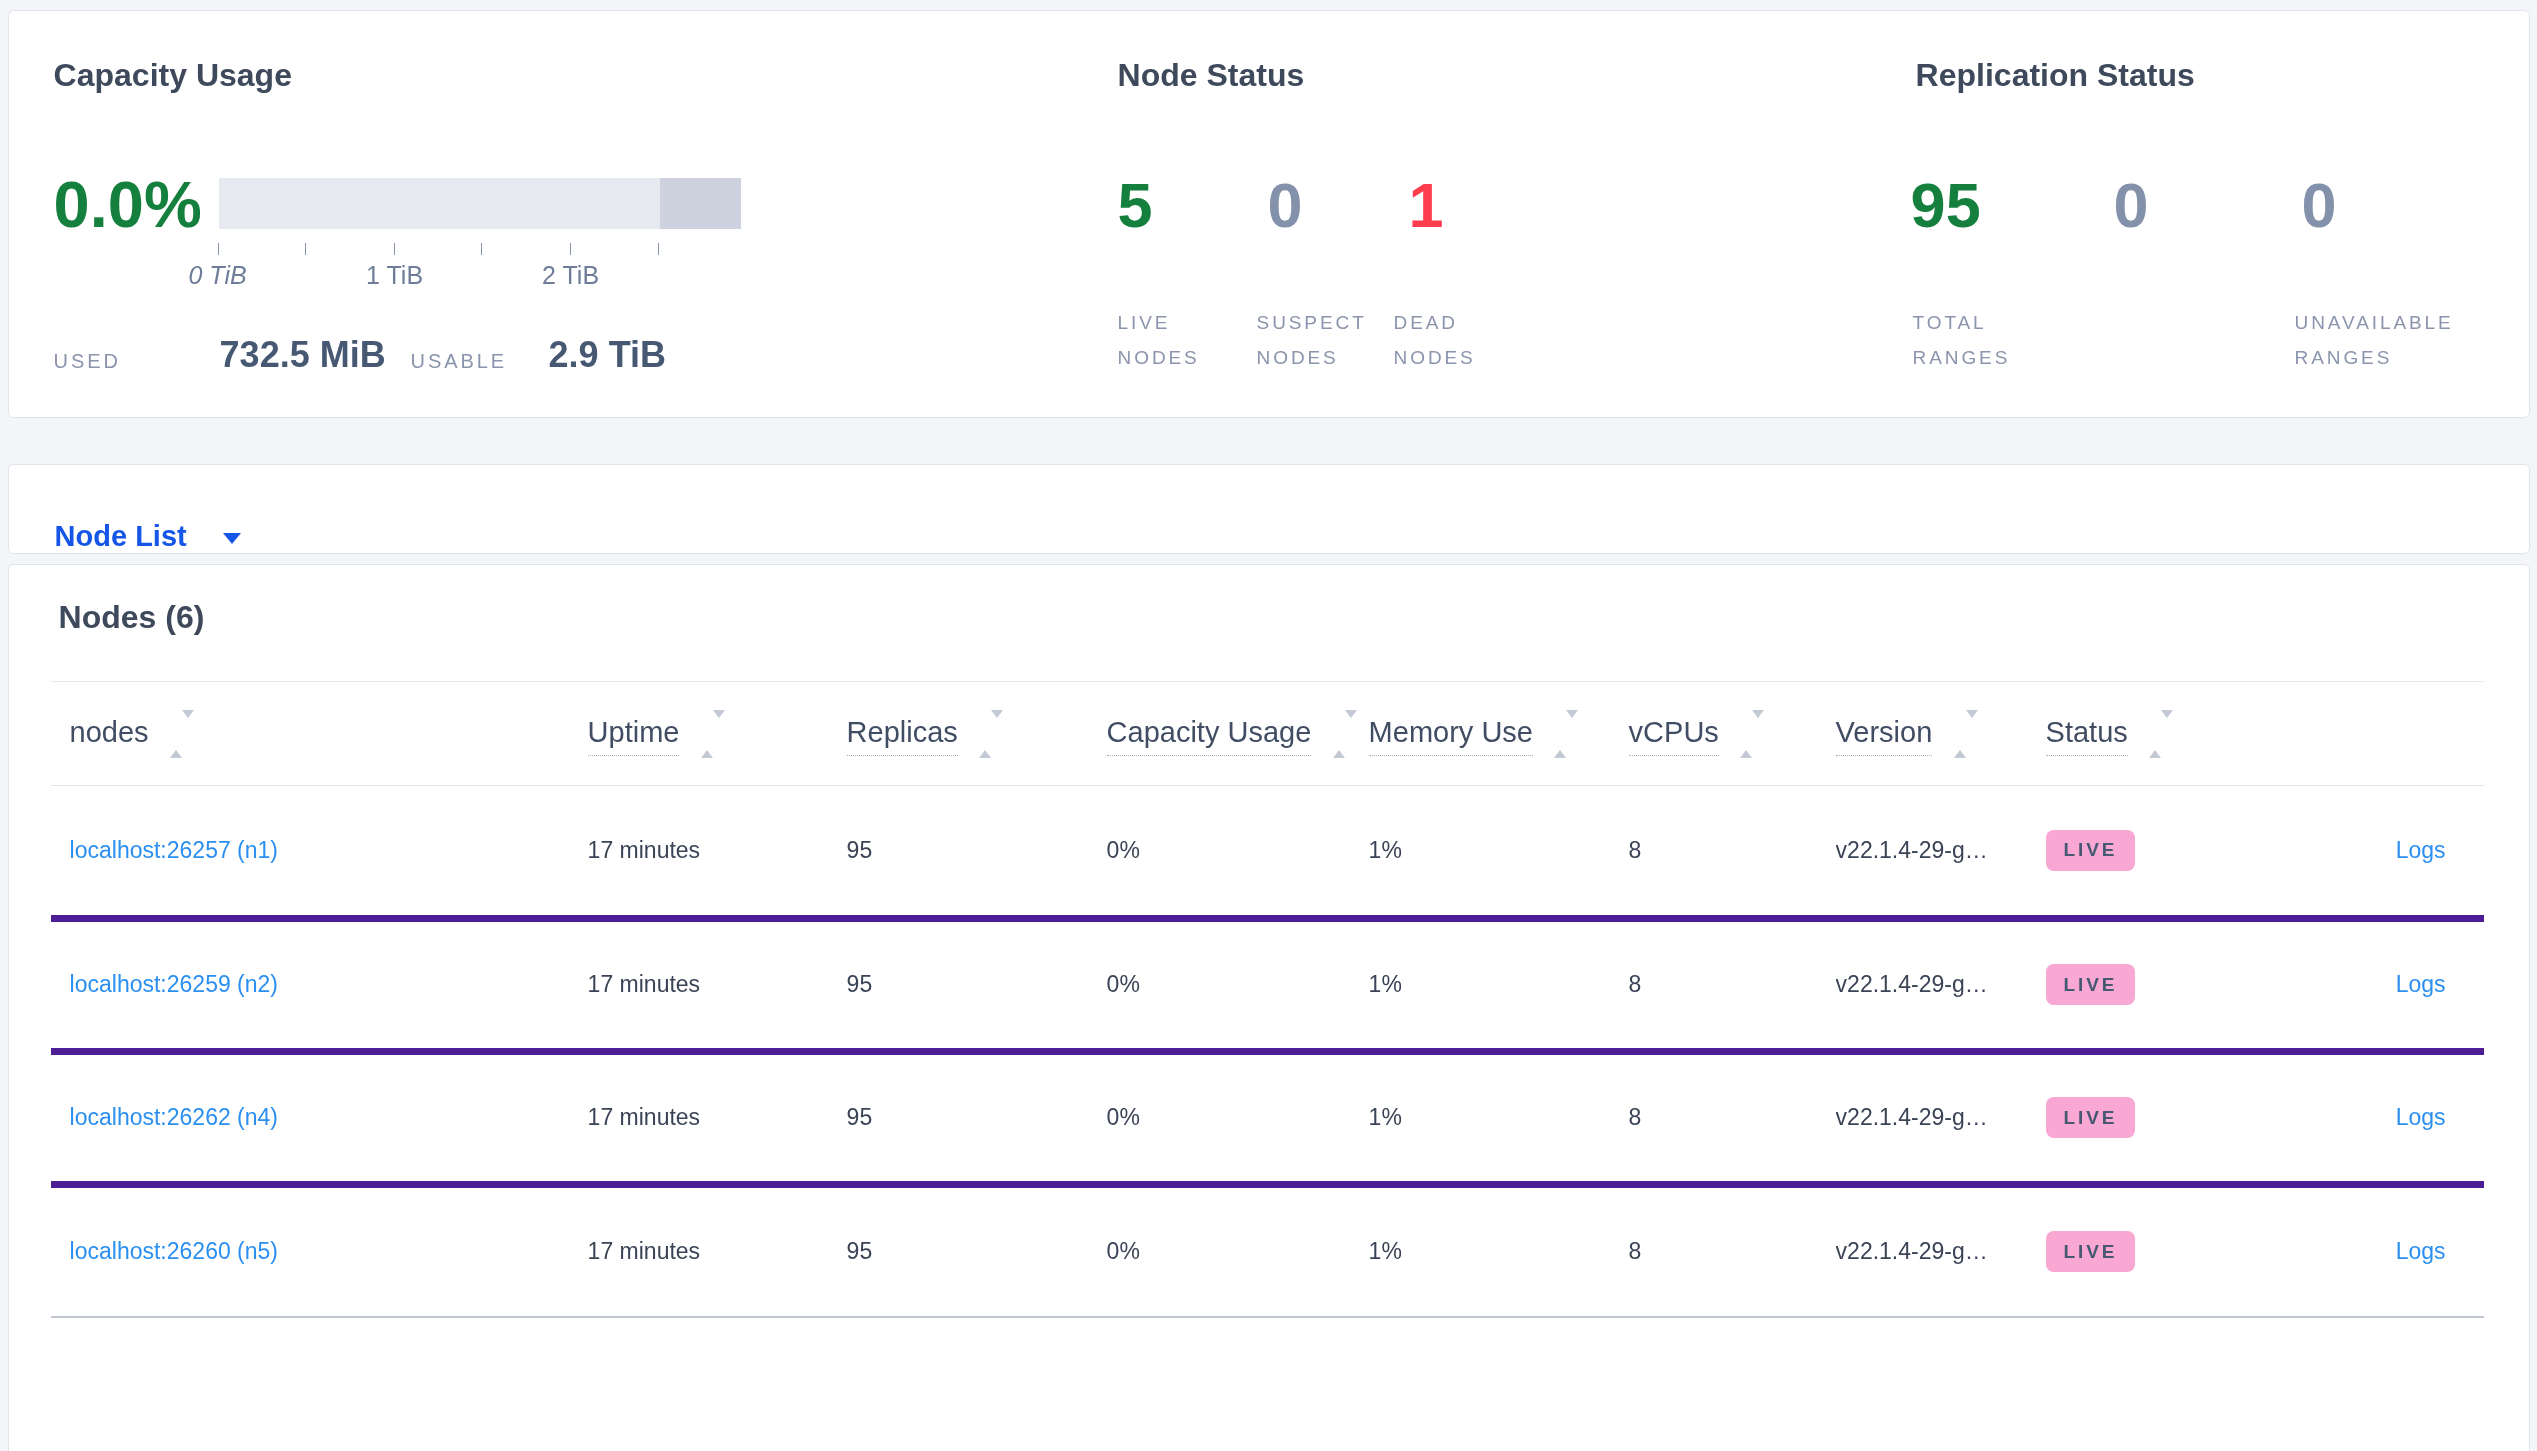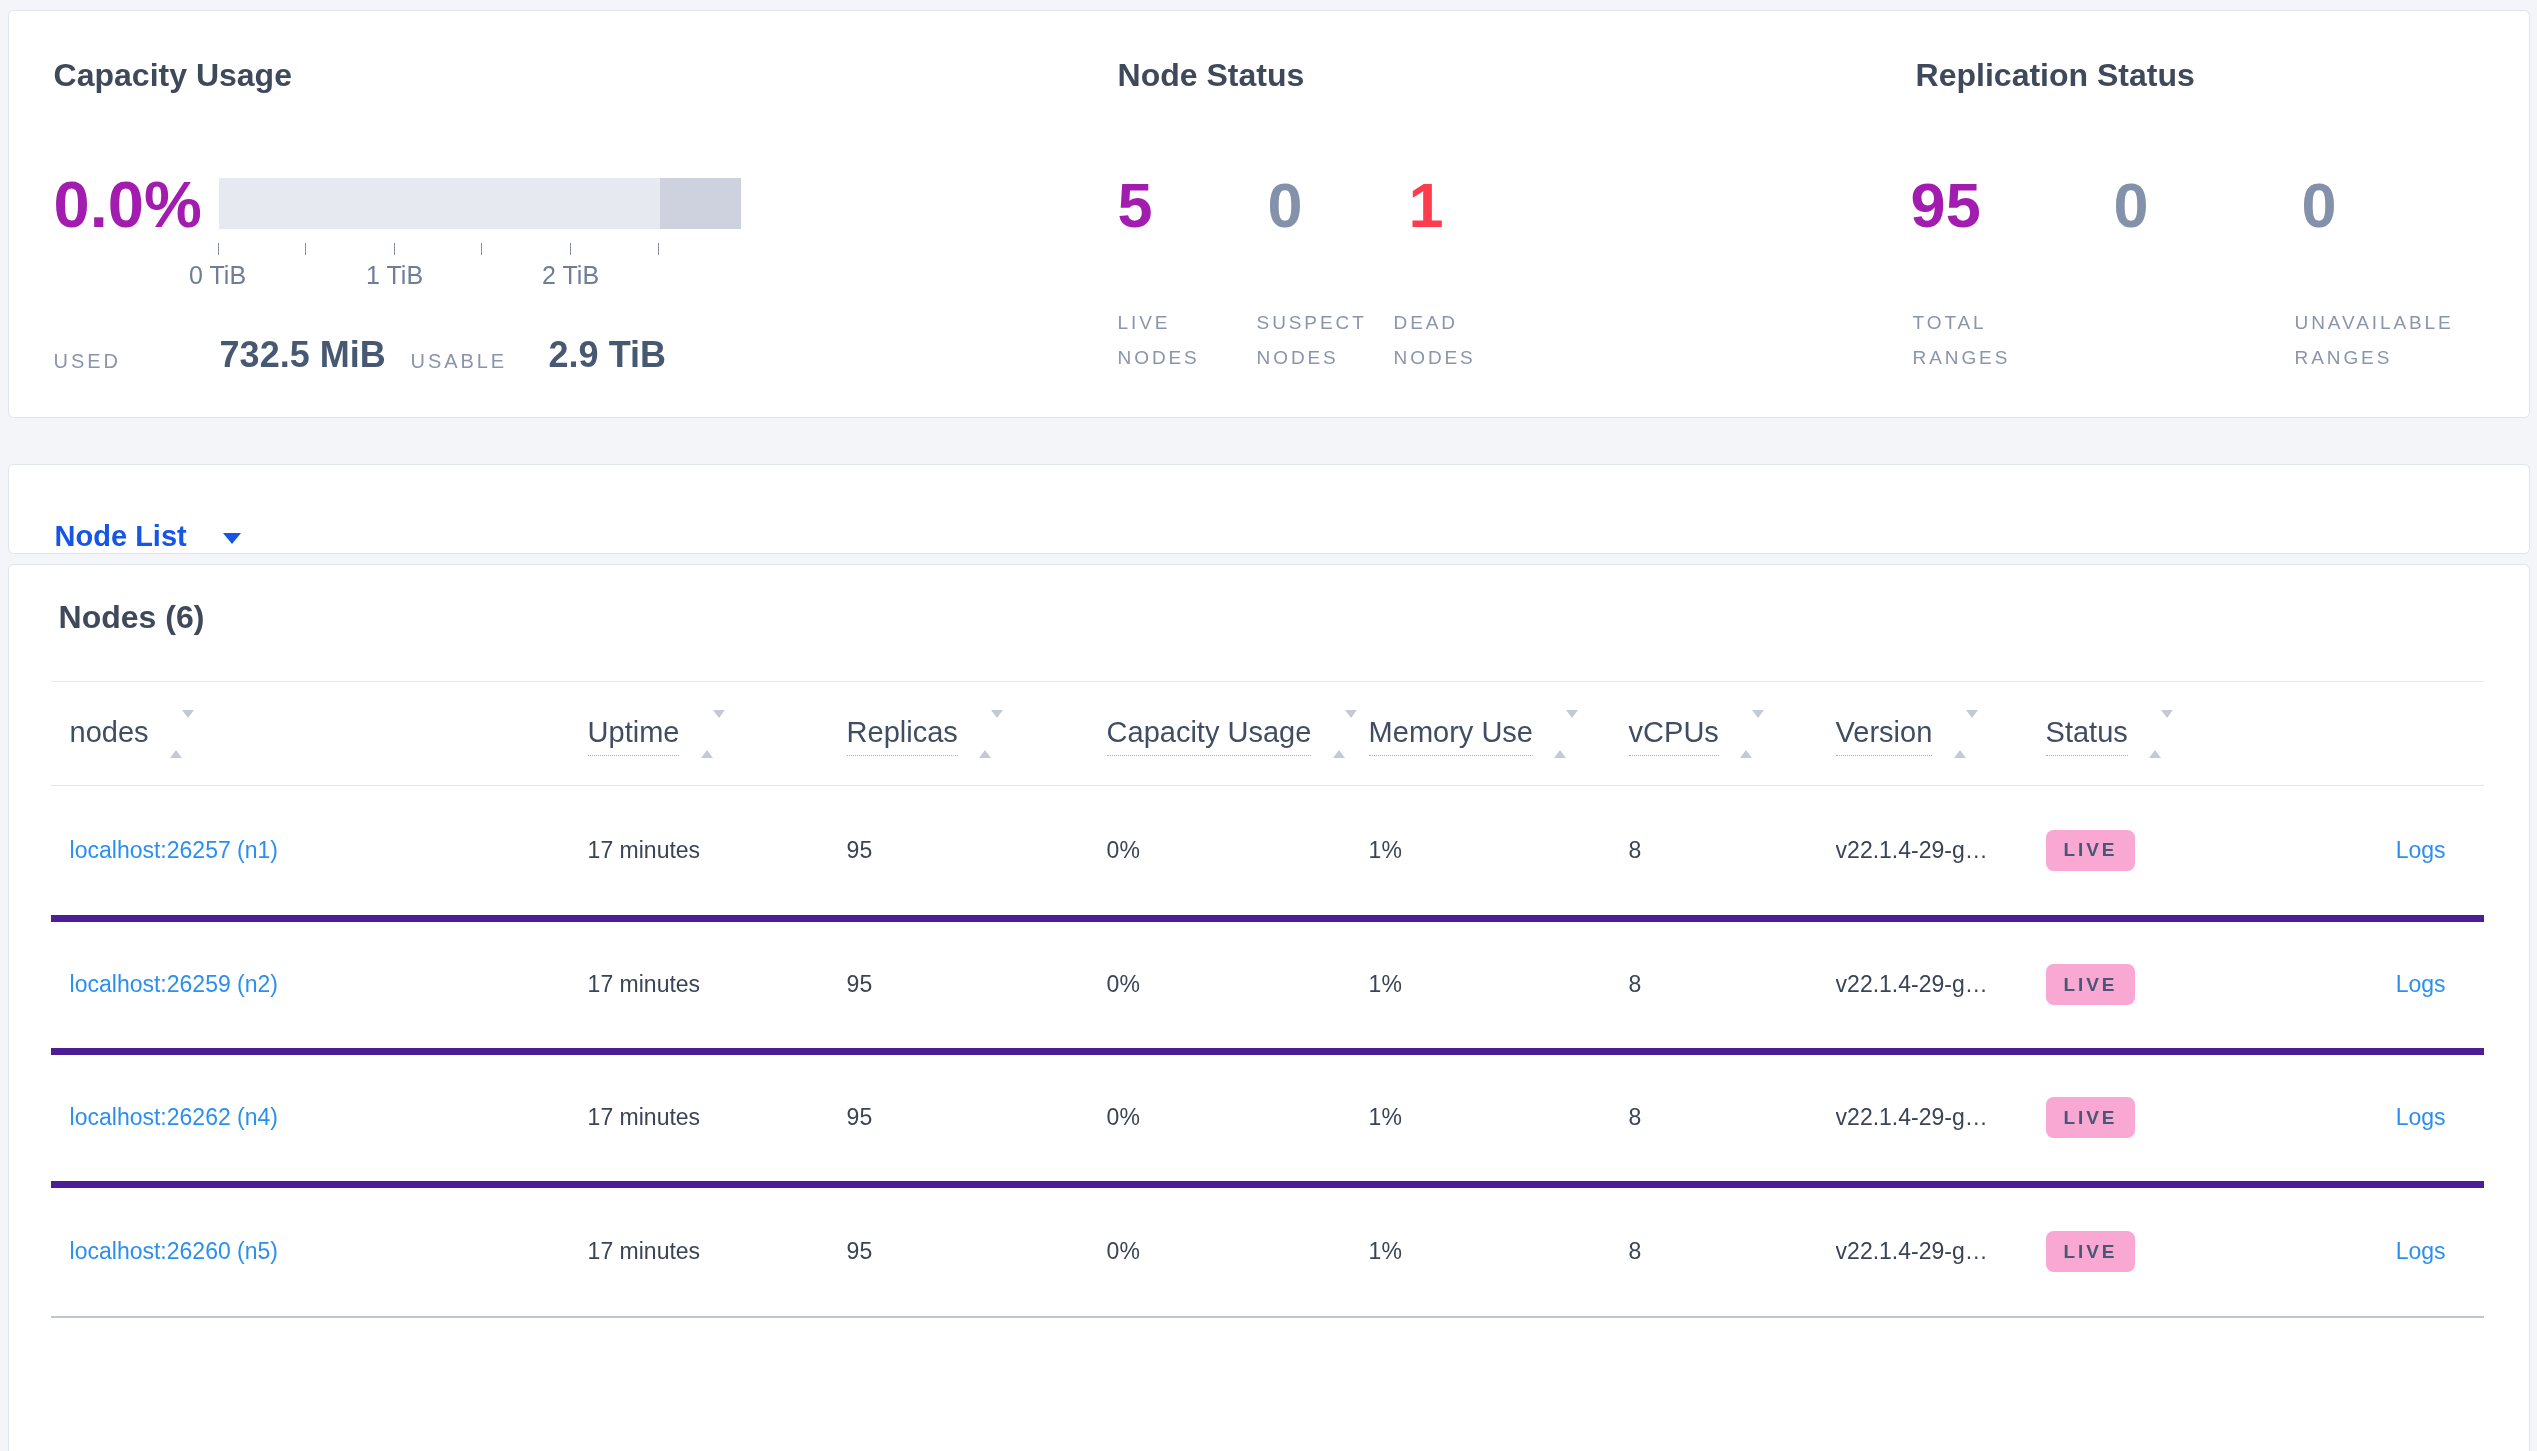--- a/index.html
+++ b/index.html
@@ -14,21 +14,21 @@
     position:absolute; background:#ffffff;
     border:1px solid #e0e4eb; border-radius:5.7px;
   }
   
   .card-summary { left:7.6px; top:9.5px; width:2522px; height:408px; }
   .panel-title {
     position:absolute; font-size:32px; font-weight:600; color:#3e4a5b;
     line-height:40px;
   }
   .big-num {
-    position:absolute; font-size:63px; font-weight:700; color:#a21caf;
+    position:absolute; font-size:63px; font-weight:700; color:#15803d;
     line-height:72px;
   }
   .big-num.light { color:#8391ab; }
   .big-num.red   { color:#ff3b4e; }
   .metric-label {
     position:absolute; bottom:42px;
     font-size:19px; line-height:35px; letter-spacing:2.9px;
     color:#8a94ac; font-weight:500;
   }
   
@@ -116,21 +116,21 @@
     <div class="cap-bar">
       <div class="cap-bar-light"></div>
       <div class="cap-bar-dark"></div>
     </div>
     <div class="cap-tick" style="left:209px;"></div>
     <div class="cap-tick" style="left:296px;"></div>
     <div class="cap-tick" style="left:385px;"></div>
     <div class="cap-tick" style="left:472px;"></div>
     <div class="cap-tick" style="left:561px;"></div>
     <div class="cap-tick" style="left:649px;"></div>
-    <div class="cap-tick-label" style="left:152px;">0 TiB</div>
+    <div class="cap-tick-label" style="left:152px;font-style:italic;">0 TiB</div>
     <div class="cap-tick-label" style="left:329px;">1 TiB</div>
     <div class="cap-tick-label" style="left:505px;">2 TiB</div>
     <div class="cap-usage-row" style="left:0; top:339px; width:100%; height:57px;">
       <span class="cap-small-label" style="left:45px;">USED</span>
       <span class="cap-value" style="left:211px;">732.5 MiB</span>
       <span class="cap-small-label" style="left:402px;">USABLE</span>
       <span class="cap-value" style="left:540px;">2.9 TiB</span>
     </div>
 
     <div class="panel-title" style="left:1109px; top:44px;">Node Status</div>

